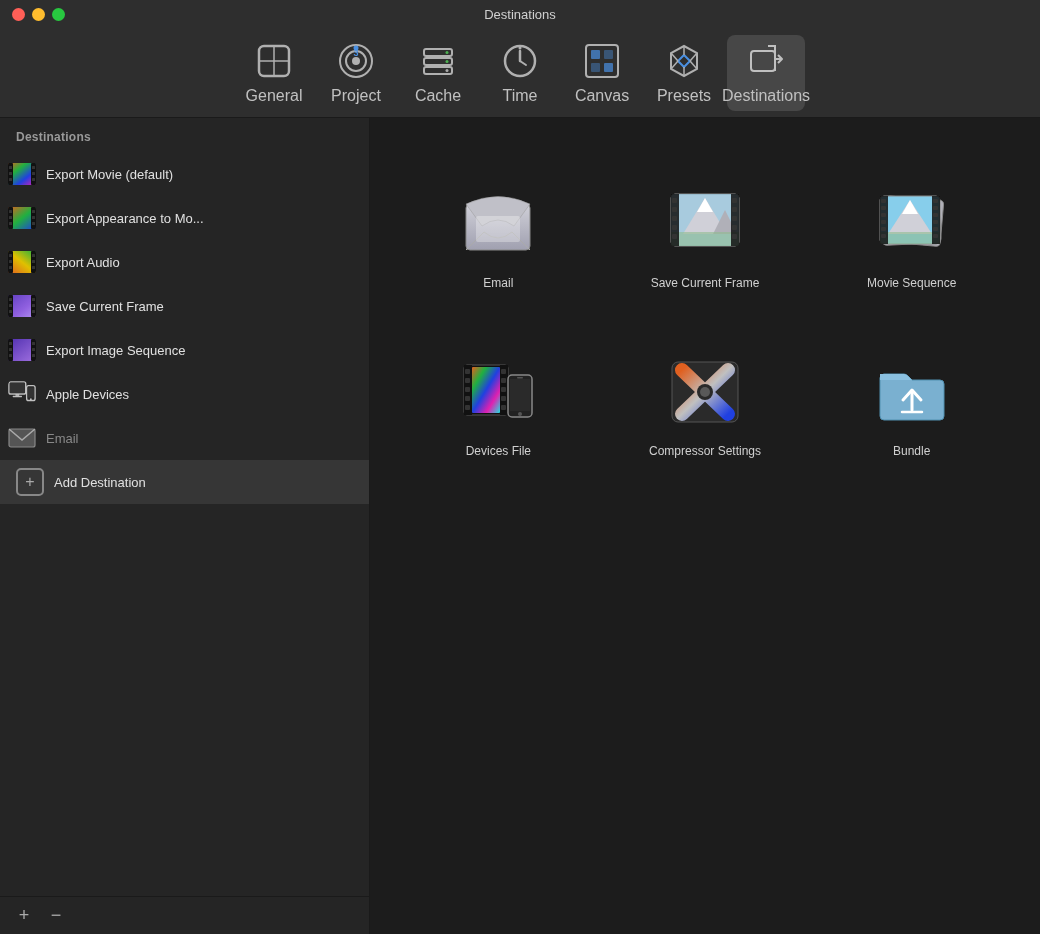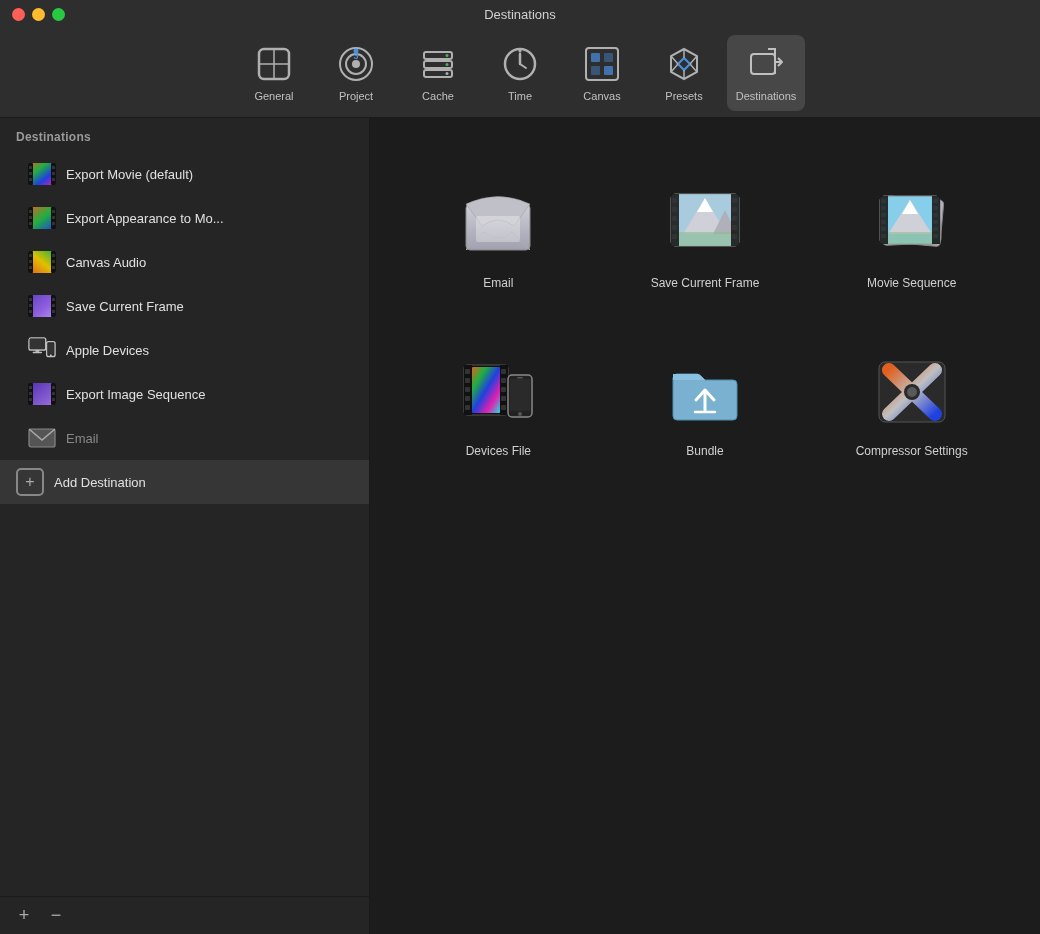--- a/index.html
+++ b/index.html
@@ -69,21 +69,21 @@
       background: rgba(255,255,255,0.12);
     }
     .toolbar-icon {
       width: 40px;
       height: 40px;
       display: flex;
       align-items: center;
       justify-content: center;
     }
     .toolbar-label {
-      font-size: 11px;
+      font-size: 16px;
       color: #c0c0c0;
       text-align: center;
     }
 
     
     .main-content {
       display: flex;
       height: calc(934px - 28px - 90px);
     }
 
@@ -102,21 +102,21 @@
       font-weight: 600;
       letter-spacing: 0.02em;
     }
     .sidebar-list {
       flex: 1;
       overflow: hidden;
     }
     .sidebar-item {
       display: flex;
       align-items: center;
-      padding: 8px 12px 8px 28px;
+      padding: 8px 12px 8px 8px;
       cursor: pointer;
       gap: 10px;
       min-height: 44px;
     }
     .sidebar-item-icon {
       width: 28px;
       height: 28px;
       flex-shrink: 0;
       display: flex;
       align-items: center;
@@ -400,21 +400,21 @@
             <rect x="0" y="0" width="5" height="22" fill="#111" rx="1"></rect>
             <rect x="23" y="0" width="5" height="22" fill="#111" rx="1"></rect>
             <rect x="1" y="3" width="3" height="3" rx="0.5" fill="#333"></rect>
             <rect x="1" y="9" width="3" height="3" rx="0.5" fill="#333"></rect>
             <rect x="1" y="15" width="3" height="3" rx="0.5" fill="#333"></rect>
             <rect x="24" y="3" width="3" height="3" rx="0.5" fill="#333"></rect>
             <rect x="24" y="9" width="3" height="3" rx="0.5" fill="#333"></rect>
             <rect x="24" y="15" width="3" height="3" rx="0.5" fill="#333"></rect>
           </svg>
         </div>
-        <span class="sidebar-item-label">Canvas Audio</span>
+        <span class="sidebar-item-label">Export Audio</span>
       </div>
 
       <div class="sidebar-item">
         <div class="sidebar-item-icon">
           <svg width="28" height="22" viewBox="0 0 28 22">
             <defs>
               <linearGradient id="g4" x1="0%" y1="0%" x2="100%" y2="100%">
                 <stop offset="0%" stop-color="#6040c0"></stop>
                 <stop offset="60%" stop-color="#9060e0"></stop>
                 <stop offset="100%" stop-color="#b090f0"></stop>
@@ -428,57 +428,57 @@
             <rect x="1" y="15" width="3" height="3" rx="0.5" fill="#333"></rect>
             <rect x="24" y="3" width="3" height="3" rx="0.5" fill="#333"></rect>
             <rect x="24" y="9" width="3" height="3" rx="0.5" fill="#333"></rect>
             <rect x="24" y="15" width="3" height="3" rx="0.5" fill="#333"></rect>
           </svg>
         </div>
         <span class="sidebar-item-label">Save Current Frame</span>
       </div>
 
       <div class="sidebar-item">
-        <div class="sidebar-item-icon device-icon">
-          <svg width="30" height="28" viewBox="0 0 30 28">
-
-            <rect x="1" y="1" width="18" height="13" rx="2" fill="none" stroke="#c0c0c0" stroke-width="1.5"></rect>
-            <rect x="2" y="2" width="16" height="11" fill="#333"></rect>
-            <rect x="8" y="14" width="4" height="2" fill="#c0c0c0"></rect>
-            <rect x="5" y="16" width="10" height="1.5" rx="0.5" fill="#c0c0c0"></rect>
-
-            <rect x="20" y="5" width="9" height="16" rx="2" fill="none" stroke="#c0c0c0" stroke-width="1.5"></rect>
-            <rect x="21" y="7" width="7" height="11" fill="#333"></rect>
-            <circle cx="24.5" cy="19.5" r="1" fill="#c0c0c0"></circle>
-          </svg>
-        </div>
-        <span class="sidebar-item-label">Apple Devices</span>
-      </div>
-
-      <div class="sidebar-item">
         <div class="sidebar-item-icon">
           <svg width="28" height="22" viewBox="0 0 28 22">
             <defs>
               <linearGradient id="g5" x1="0%" y1="0%" x2="100%" y2="100%">
                 <stop offset="0%" stop-color="#5030b0"></stop>
                 <stop offset="100%" stop-color="#a070e0"></stop>
               </linearGradient>
             </defs>
             <rect width="28" height="22" rx="2" fill="url(#g5)"></rect>
             <rect x="0" y="0" width="5" height="22" fill="#111" rx="1"></rect>
             <rect x="23" y="0" width="5" height="22" fill="#111" rx="1"></rect>
             <rect x="1" y="3" width="3" height="3" rx="0.5" fill="#333"></rect>
             <rect x="1" y="9" width="3" height="3" rx="0.5" fill="#333"></rect>
             <rect x="1" y="15" width="3" height="3" rx="0.5" fill="#333"></rect>
             <rect x="24" y="3" width="3" height="3" rx="0.5" fill="#333"></rect>
             <rect x="24" y="9" width="3" height="3" rx="0.5" fill="#333"></rect>
             <rect x="24" y="15" width="3" height="3" rx="0.5" fill="#333"></rect>
           </svg>
         </div>
         <span class="sidebar-item-label">Export Image Sequence</span>
+      </div>
+
+      <div class="sidebar-item">
+        <div class="sidebar-item-icon device-icon">
+          <svg width="30" height="28" viewBox="0 0 30 28">
+
+            <rect x="1" y="1" width="18" height="13" rx="2" fill="none" stroke="#c0c0c0" stroke-width="1.5"></rect>
+            <rect x="2" y="2" width="16" height="11" fill="#333"></rect>
+            <rect x="8" y="14" width="4" height="2" fill="#c0c0c0"></rect>
+            <rect x="5" y="16" width="10" height="1.5" rx="0.5" fill="#c0c0c0"></rect>
+
+            <rect x="20" y="5" width="9" height="16" rx="2" fill="none" stroke="#c0c0c0" stroke-width="1.5"></rect>
+            <rect x="21" y="7" width="7" height="11" fill="#333"></rect>
+            <circle cx="24.5" cy="19.5" r="1" fill="#c0c0c0"></circle>
+          </svg>
+        </div>
+        <span class="sidebar-item-label">Apple Devices</span>
       </div>
 
       <div class="sidebar-item">
         <div class="sidebar-item-icon">
           <svg width="28" height="22" viewBox="0 0 28 22">
             <rect x="1" y="2" width="26" height="18" rx="2" fill="#555" stroke="#888" stroke-width="1.2"></rect>
             <polyline points="1,2 14,13 27,2" fill="none" stroke="#aaa" stroke-width="1.5"></polyline>
           </svg>
         </div>
         <span class="sidebar-item-label dimmed">Email</span>
@@ -618,37 +618,20 @@
             <rect x="50" y="22" width="20" height="32" fill="#2a2a2a"></rect>
             <circle cx="60" cy="57" r="2" fill="#555"></circle>
             <rect x="57" y="20" width="6" height="1.5" rx="0.75" fill="#555"></rect>
           </svg>
         </div>
         <span class="destination-card-label">Devices File</span>
       </div>
 
       <div class="destination-card">
         <div class="destination-card-icon">
-          <svg width="72" height="64" viewBox="0 0 72 64">
-
-            <path d="M4 18 Q4 14 8 14 L28 14 Q30 14 32 16 L36 20 L64 20 Q68 20 68 24 L68 56 Q68 60 64 60 L8 60 Q4 60 4 56 Z" fill="#7ab0d0" stroke="#5090b0" stroke-width="1"></path>
-
-            <path d="M4 14 L28 14 Q30 14 32 16 L36 20 L4 20 Z" fill="#8ac0e0"></path>
-
-            <line x1="36" y1="50" x2="36" y2="32" stroke="white" stroke-width="3" stroke-linecap="round"></line>
-            <polyline points="27,40 36,30 45,40" fill="none" stroke="white" stroke-width="3" stroke-linejoin="round" stroke-linecap="round"></polyline>
-
-            <line x1="26" y1="52" x2="46" y2="52" stroke="white" stroke-width="2.5" stroke-linecap="round"></line>
-          </svg>
-        </div>
-        <span class="destination-card-label">Bundle</span>
-      </div>
-
-      <div class="destination-card">
-        <div class="destination-card-icon">
           <svg width="74" height="68" viewBox="0 0 74 68">
 
             <rect x="4" y="4" width="66" height="60" rx="6" fill="#2a2a2a" stroke="#555" stroke-width="1"></rect>
 
             <defs>
               <linearGradient id="xg1" x1="0%" y1="0%" x2="100%" y2="100%">
                 <stop offset="0%" stop-color="#e06020"></stop>
                 <stop offset="50%" stop-color="#c0c0c0"></stop>
                 <stop offset="100%" stop-color="#2040e0"></stop>
               </linearGradient>
@@ -656,16 +639,33 @@
             <line x1="14" y1="12" x2="60" y2="56" stroke="url(#xg1)" stroke-width="14" stroke-linecap="round"></line>
             <line x1="60" y1="12" x2="14" y2="56" stroke="url(#xg1)" stroke-width="14" stroke-linecap="round"></line>
 
             <circle cx="37" cy="34" r="8" fill="#2a2a2a"></circle>
             <circle cx="37" cy="34" r="5" fill="#888" opacity="0.5"></circle>
           </svg>
         </div>
         <span class="destination-card-label">Compressor Settings</span>
       </div>
 
+      <div class="destination-card">
+        <div class="destination-card-icon">
+          <svg width="72" height="64" viewBox="0 0 72 64">
+
+            <path d="M4 18 Q4 14 8 14 L28 14 Q30 14 32 16 L36 20 L64 20 Q68 20 68 24 L68 56 Q68 60 64 60 L8 60 Q4 60 4 56 Z" fill="#7ab0d0" stroke="#5090b0" stroke-width="1"></path>
+
+            <path d="M4 14 L28 14 Q30 14 32 16 L36 20 L4 20 Z" fill="#8ac0e0"></path>
+
+            <line x1="36" y1="50" x2="36" y2="32" stroke="white" stroke-width="3" stroke-linecap="round"></line>
+            <polyline points="27,40 36,30 45,40" fill="none" stroke="white" stroke-width="3" stroke-linejoin="round" stroke-linecap="round"></polyline>
+
+            <line x1="26" y1="52" x2="46" y2="52" stroke="white" stroke-width="2.5" stroke-linecap="round"></line>
+          </svg>
+        </div>
+        <span class="destination-card-label">Bundle</span>
+      </div>
+
     </div>
   </div>
 
 </div>
 
 </body></html>

